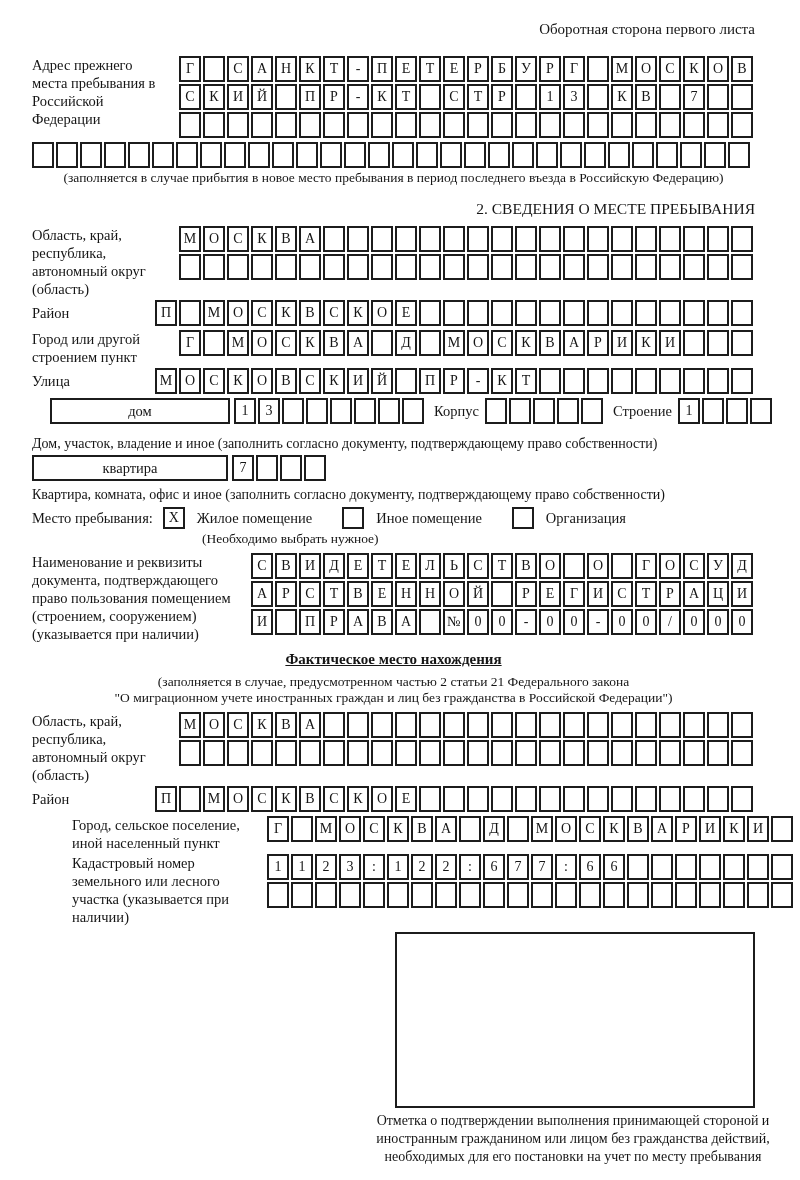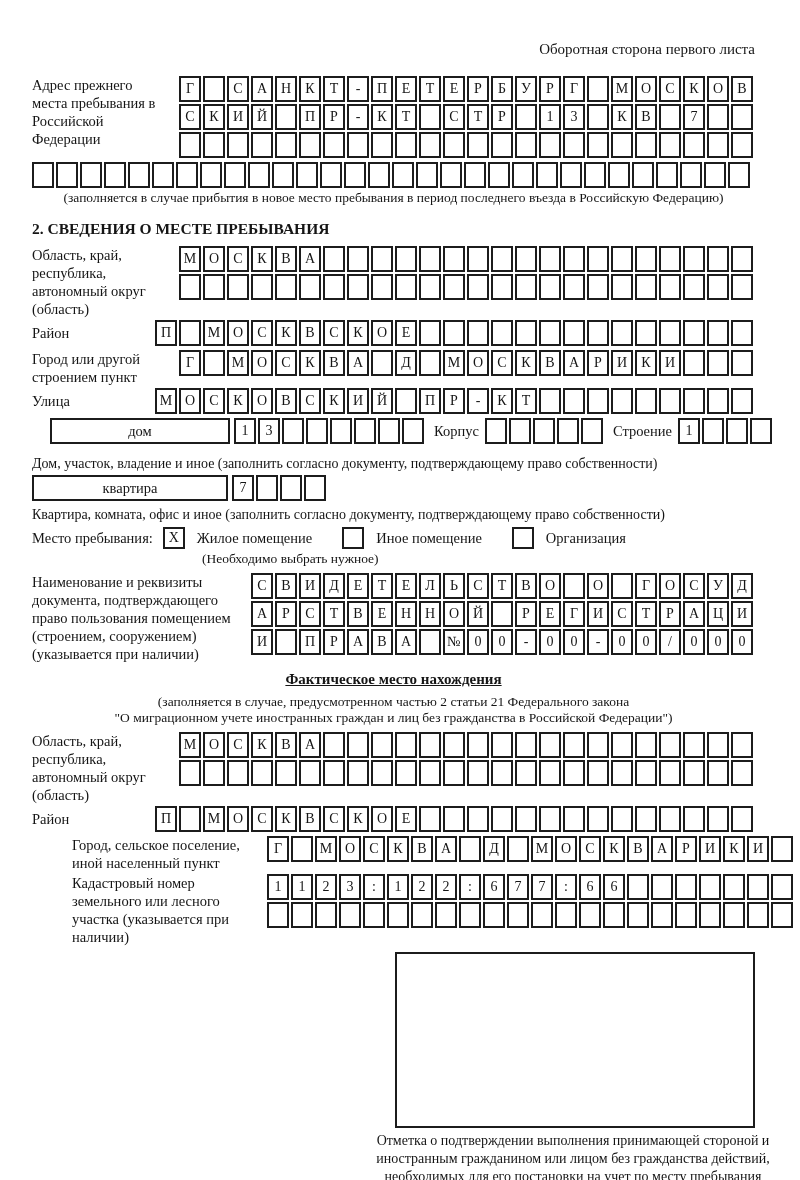--- a/index.html
+++ b/index.html
@@ -1,37 +1,37 @@
 <!DOCTYPE html>
 <html><head>
 <meta charset="utf-8">
 <style>
   html,body{margin:0;padding:0;background:#fff;}
   .sheet{
     width:800px;height:1180px;box-sizing:border-box;
     padding:20px 45px 0 32px;background:#fff;color:#151515;
     font-family:"Liberation Serif", serif;position:relative;overflow:hidden;
   }
-  .top-note{text-align:right;font-size:15px;line-height:18px;margin-bottom:18px;margin-top:20px;}
+  .top-note{text-align:right;font-size:15px;line-height:18px;margin-bottom:18px;}
   .block{display:flex;margin-bottom:2px;}
   .lbl{font-size:14.5px;line-height:18px;box-sizing:border-box;padding-right:8px;flex-shrink:0;}
   .w147{width:147px;}
   .w123{width:123px;}
   .w219{width:219px;}
   .w195{width:195px;margin-left:40px;}
   .rows{flex-grow:1;}
   .cellrow{display:flex;margin-bottom:2px;height:26px;}
   .cell{
     width:18px;height:22px;border:2px solid #1c1c1c;margin-right:2px;
     font-size:14px;line-height:22px;text-align:center;flex-shrink:0;
     font-family:"Liberation Serif", serif;
   }
   .note{font-size:13.5px;line-height:16px;}
   .center{text-align:center;}
-  .sec-title{font-weight:bold;font-size:15.5px;text-align:left;margin:4px 0 8px 0;}
+  .sec-title{font-weight:normal;font-size:15.5px;text-align:right;margin:4px 0 8px 0;}
   .sub-title{font-weight:bold;font-size:15px;text-align:center;margin:8px 0 6px 0;text-decoration:underline;}
   .leftnote{font-size:14px;line-height:17px;margin:0 0 3px 0;}
   .houserow{display:flex;align-items:flex-start;margin:2px 0 3px 0;}
   .bigbox{
     height:22px;border:2px solid #1c1c1c;font-size:14.5px;line-height:22px;
     text-align:center;margin-right:4px;flex-shrink:0;
   }
   .bb-house{width:176px;margin-left:18px;}
   .bb-apt{width:192px;}
   .inline-lbl{font-size:14.5px;line-height:26px;margin:0 6px 8px 8px;flex-shrink:0;}

